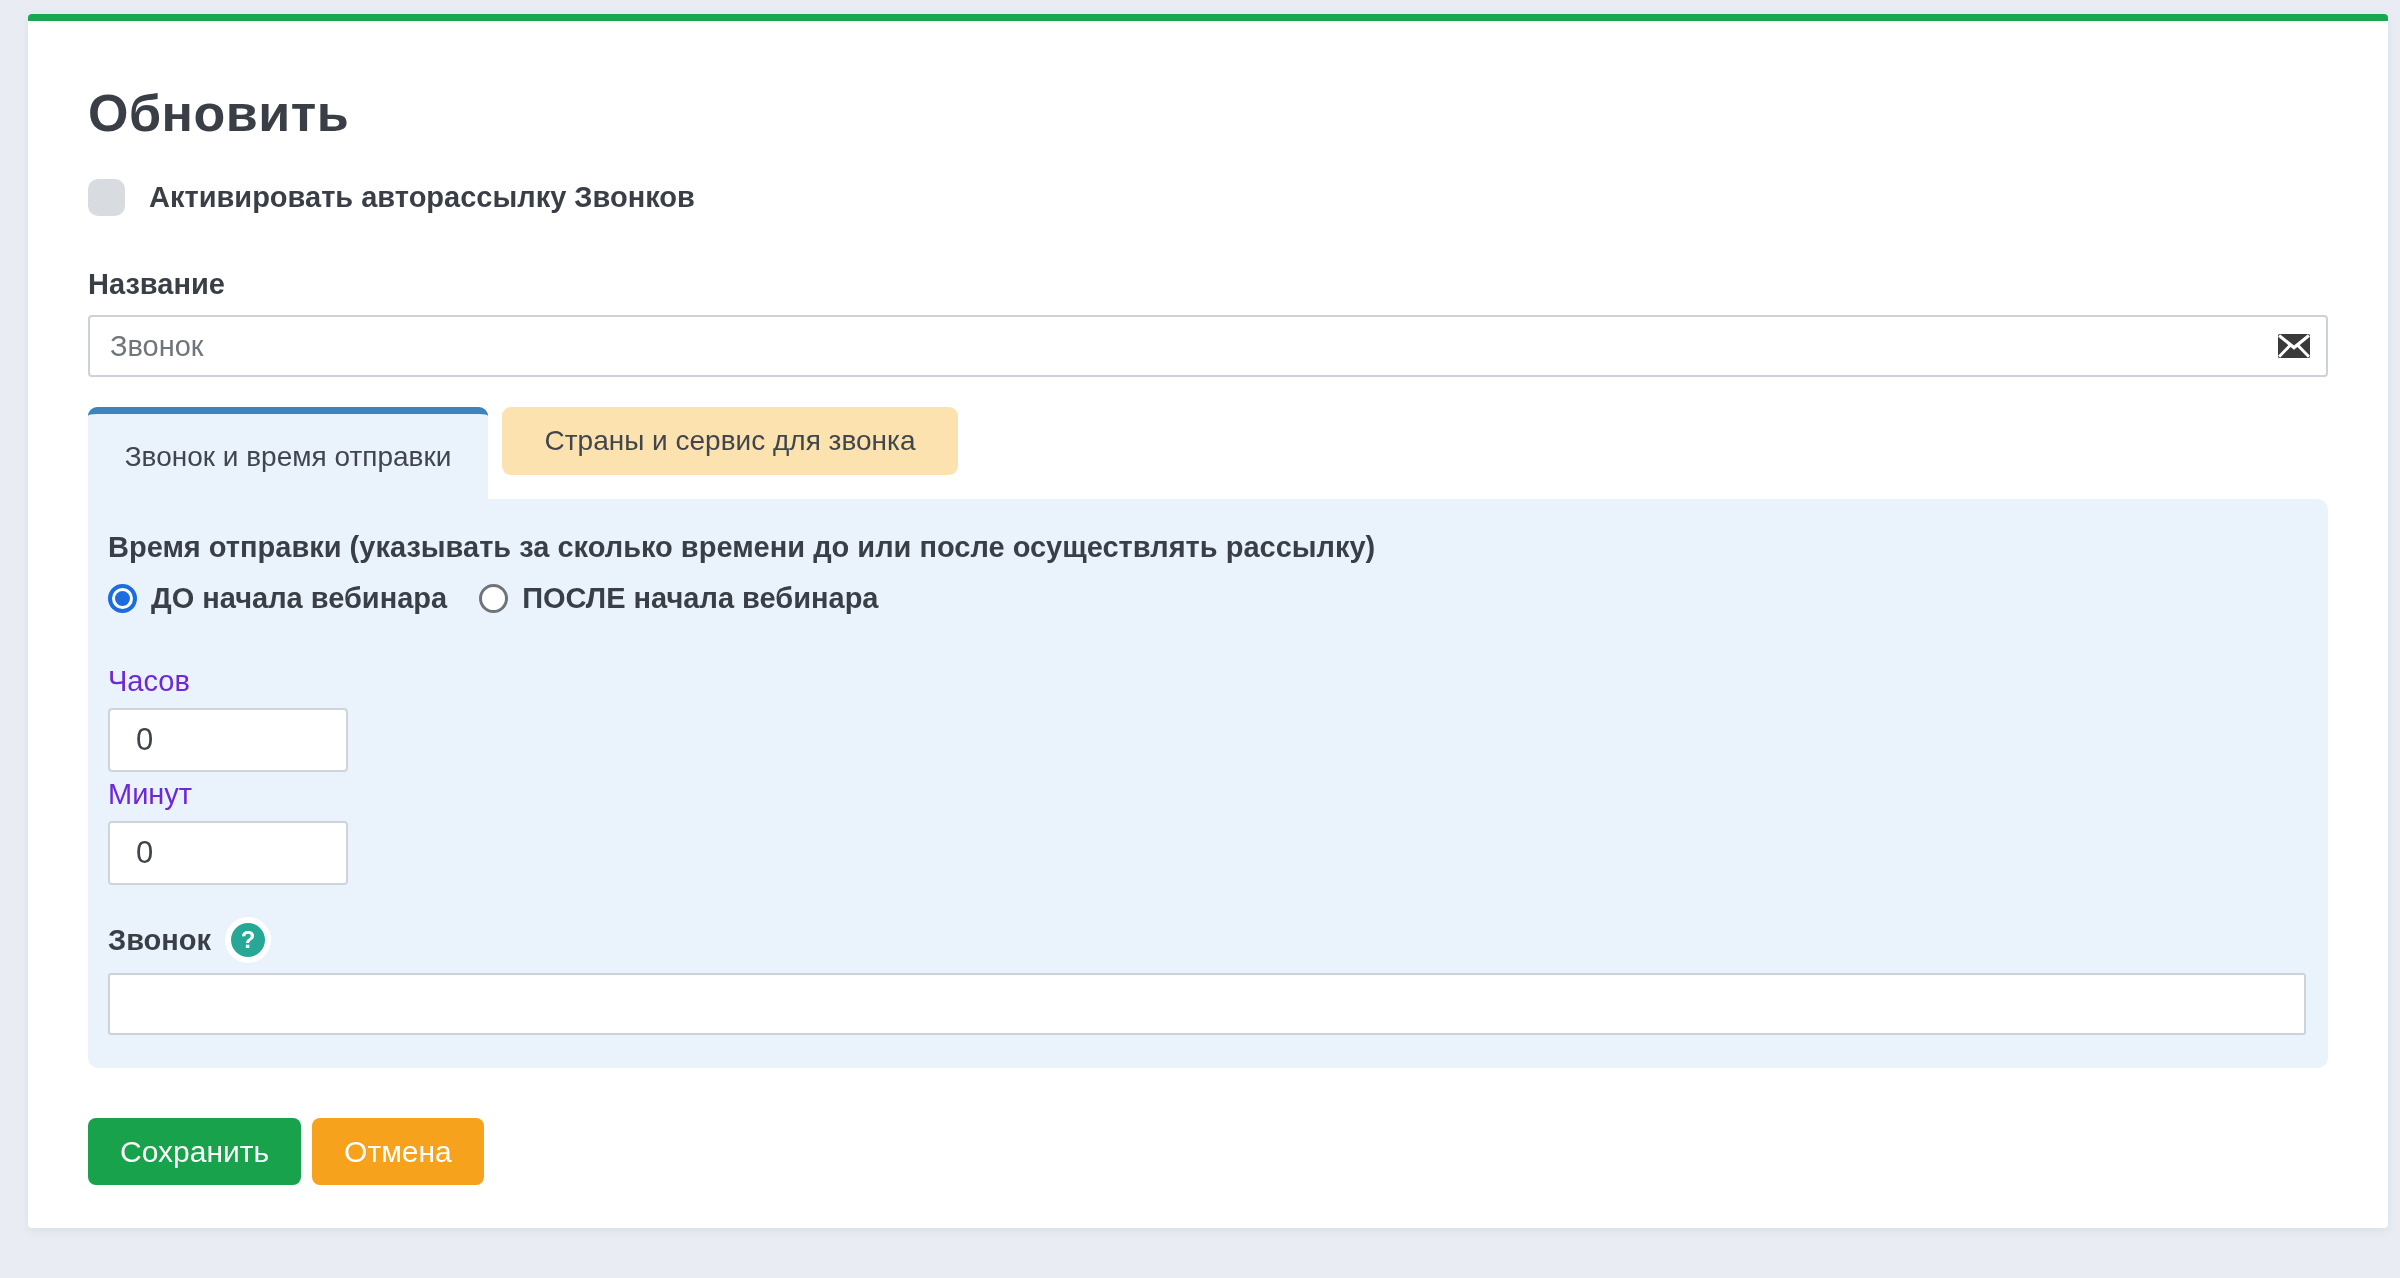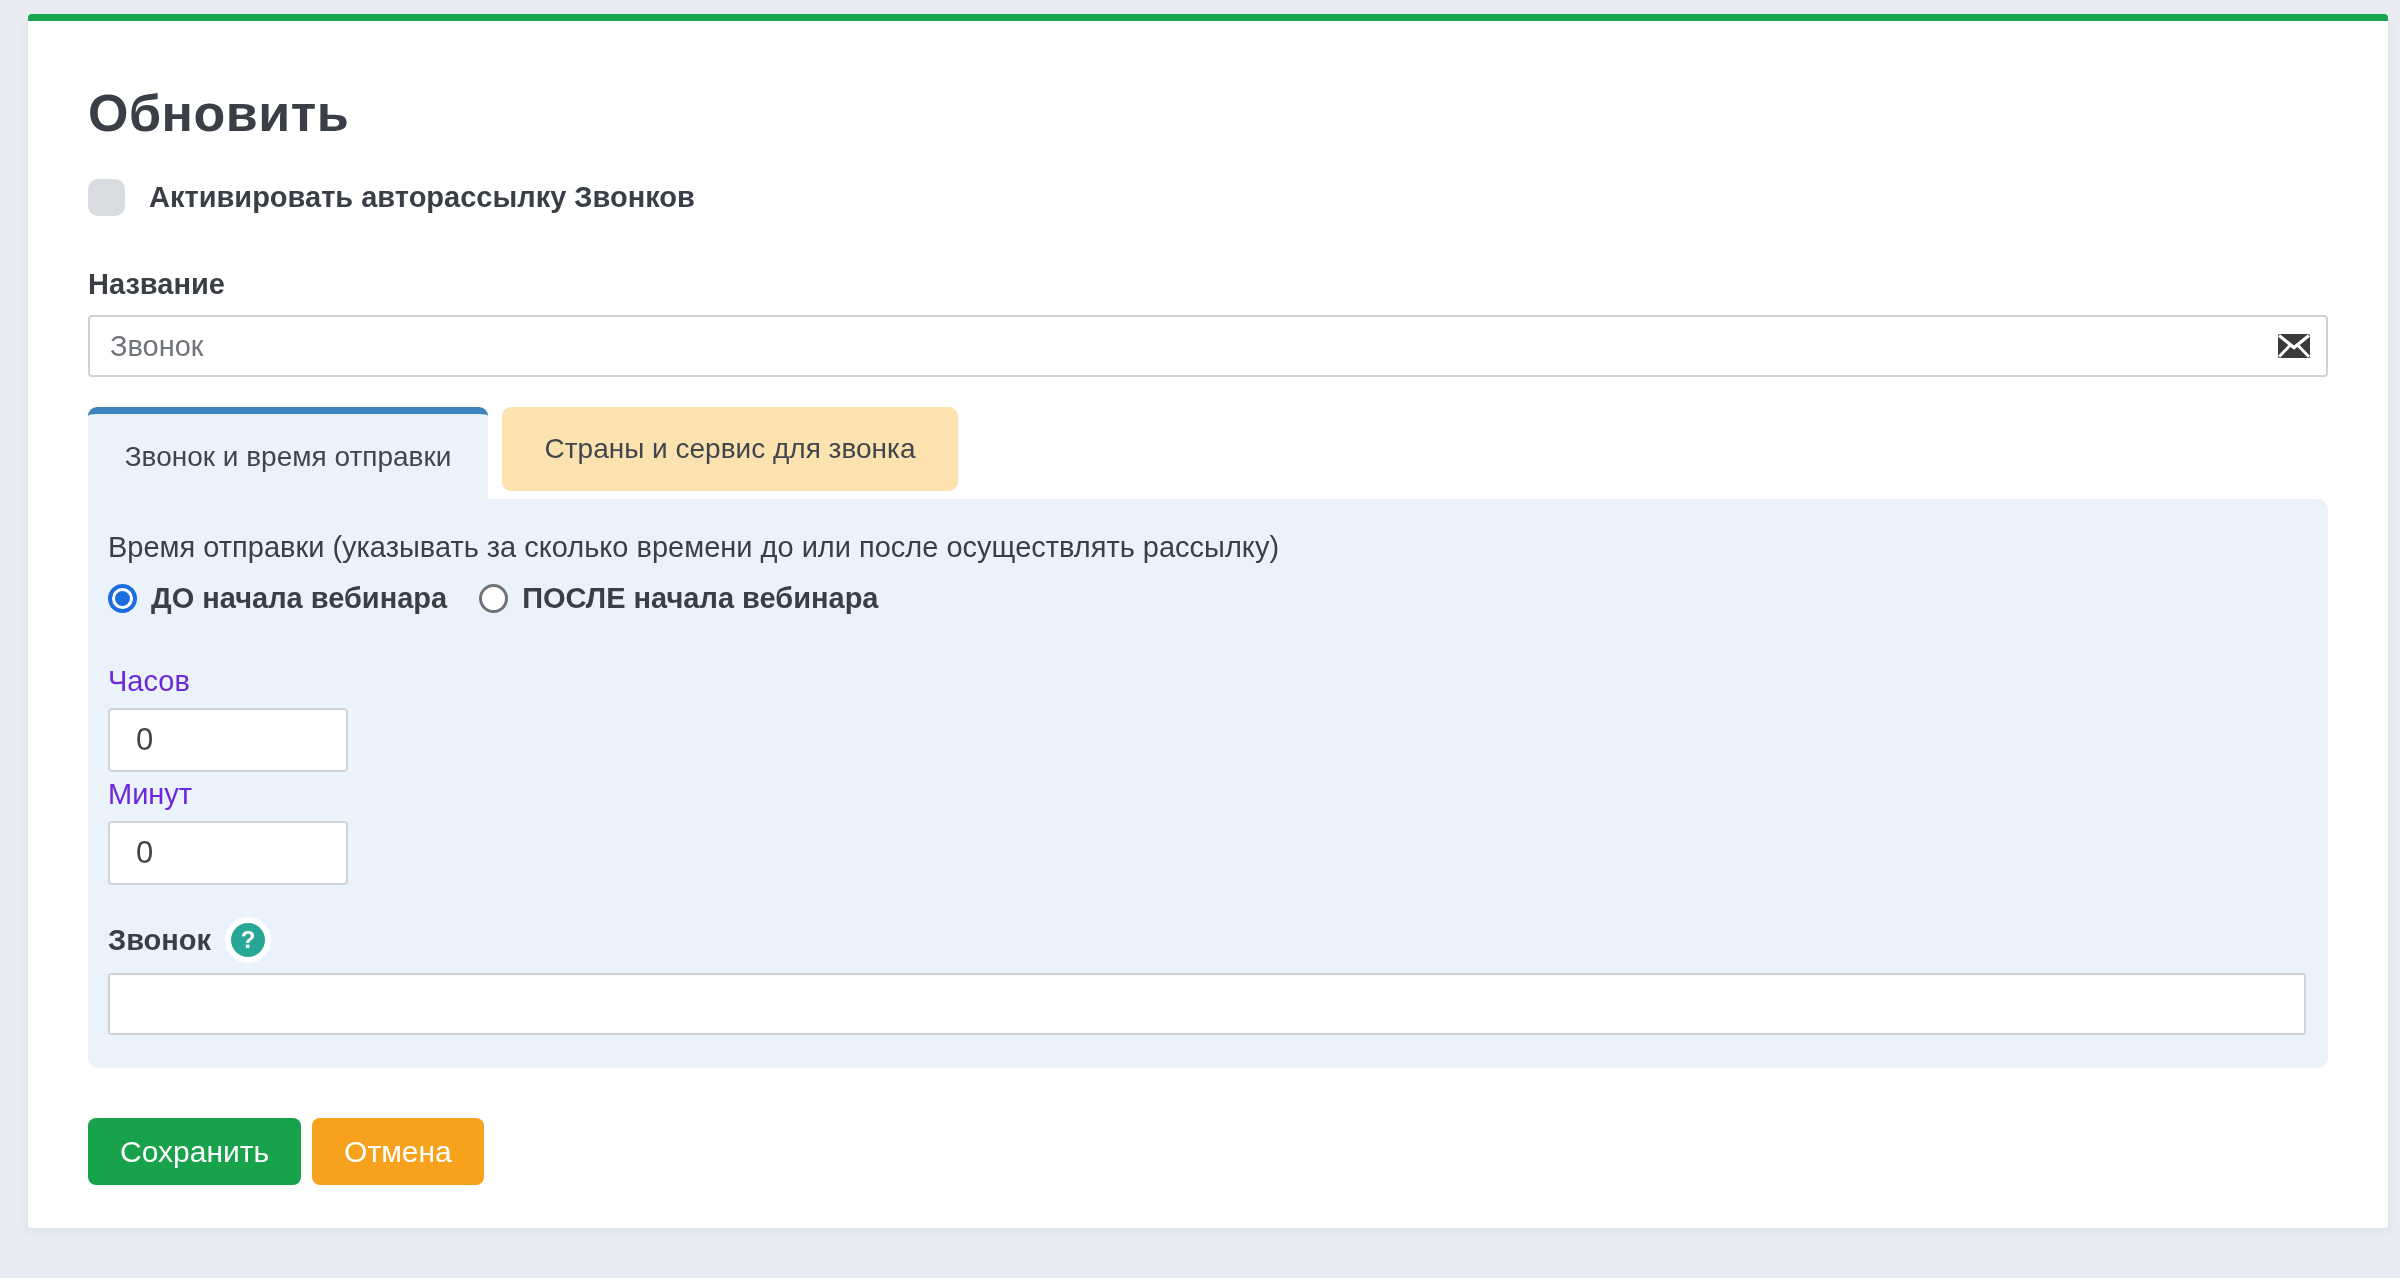--- a/index.html
+++ b/index.html
@@ -100,34 +100,34 @@
   }
   .tab-active {
     width: 400px;
     height: 92px;
     background: #eaf3fc;
     border-top: 7px solid #3d84bc;
     border-radius: 9px 9px 0 0;
   }
   .tab-inactive {
     width: 456px;
-    height: 84px;
+    height: 68px;
     margin-left: 14px;
     background: #fbe2ae;
     border-radius: 9px;
   }
   .panel {
     background: #eaf3fc;
     border-radius: 0 10px 10px 10px;
     box-sizing: border-box;
     padding: 32px 22px 33px 20px;
   }
   .panel-heading {
     font-size: 29px;
-    font-weight: 400;
+    font-weight: 700;
     color: #3a3f47;
   }
   .radio-row {
     display: flex;
     align-items: center;
     margin-top: 18px;
   }
   .radio-group {
     display: flex;
     align-items: center;

